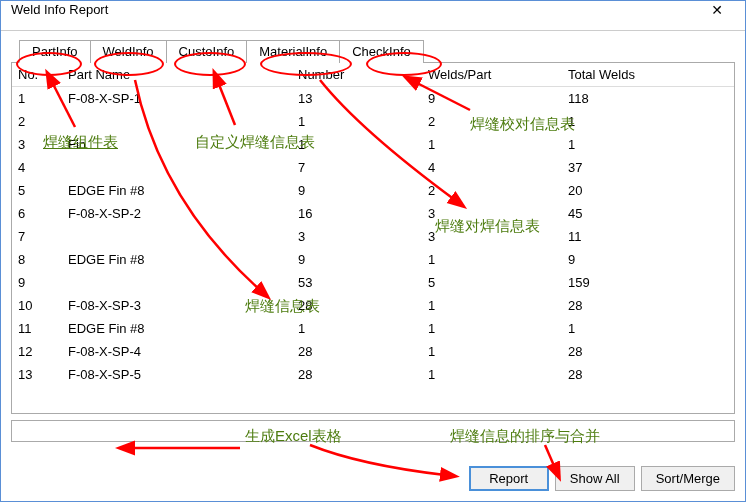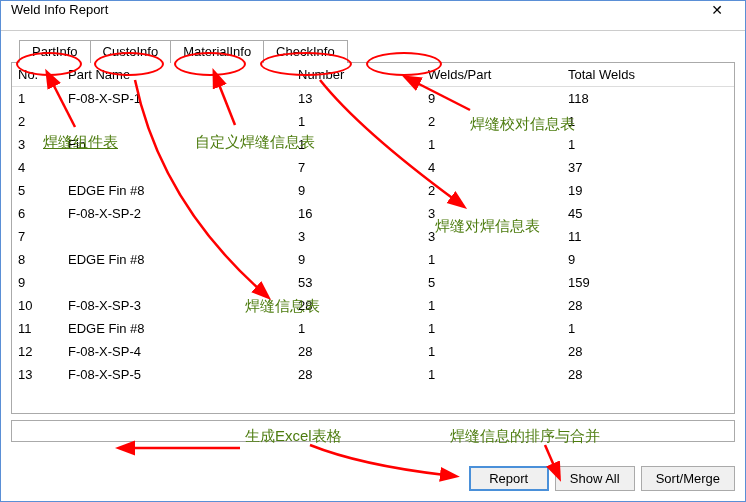--- a/index.html
+++ b/index.html
@@ -164,20 +164,21 @@
 <div class="window">
   <div class="titlebar">
     <span class="title">Weld Info Report</span>
     <div class="close">
       <span>✕</span>
     </div>
   </div>
   <div class="content">
     <div class="tabs">
       <div class="tab active"><span>PartInfo</span></div>
+      <div class="tab"><span>WeldInfo</span></div>
       <div class="tab"><span>CustoInfo</span></div>
       <div class="tab"><span>MaterialInfo</span></div>
       <div class="tab"><span>CheckInfo</span></div>
     </div>
     <div class="table-wrap">
       <div class="table-scroll">
         <table>
           <thead>
             <tr>
               <th class="col-no">No.</th>
@@ -214,21 +215,21 @@
                 <td></td>
                 <td>7</td>
                 <td>4</td>
                 <td>37</td>
               </tr>
               <tr>
                 <td>5</td>
                 <td>EDGE Fin #8</td>
                 <td>9</td>
                 <td>2</td>
-                <td>19</td>
+                <td>20</td>
               </tr>
               <tr>
                 <td>6</td>
                 <td>F-08-X-SP-2</td>
                 <td>16</td>
                 <td>3</td>
                 <td>45</td>
               </tr>
               <tr>
                 <td>7</td>

